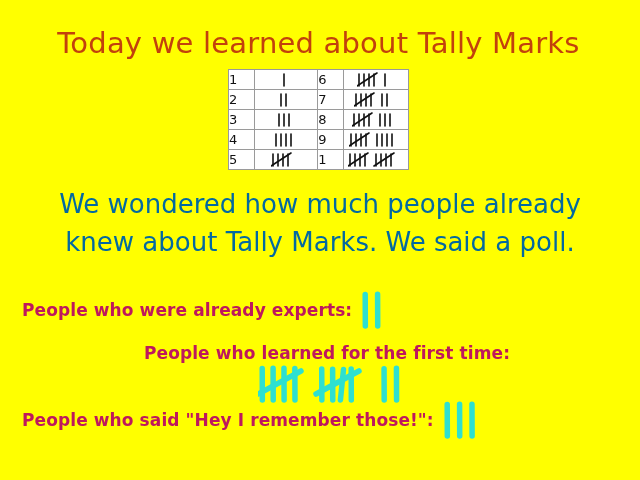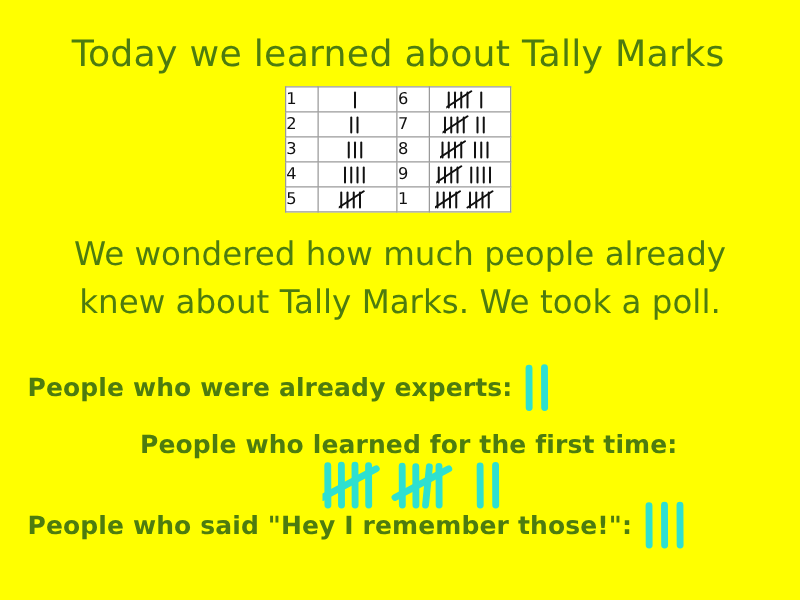--- a/index.html
+++ b/index.html
@@ -22,21 +22,21 @@
     background: #FFFF00;
   }
 
   
   #title {
     position: absolute;
     left: 0;
     top: 26px;
     width: 637px;
     text-align: center;
-    color: #4d7c0f;
+    color: #c2410c;
     font-family: "DejaVu Sans", sans-serif;
     font-size: 29px;
     font-weight: 500;
     letter-spacing: 0.2px;
     white-space: nowrap;
   }
 
   
   #tally-table-wrap {
     position: absolute;
@@ -75,21 +75,21 @@
     margin: 0 auto;
   }
 
   
   #body-text {
     position: absolute;
     left: 0;
     top: 185px;
     width: 640px;
     text-align: center;
-    color: #4d7c0f;
+    color: #0369a1;
     font-size: 26px;
     font-weight: 500;
     line-height: 38px;
   }
   #body-text .line {
     white-space: nowrap;
   }
 
   
   .poll-row {
@@ -98,22 +98,22 @@
     width: 610px;
     height: 44px;
     display: flex;
     align-items: center;
   }
   #poll-row-0 { top: 288px; }
   #poll-row-1 { top: 343px; flex-direction: column; }
   #poll-row-2 { top: 398px; }
 
   .poll-label {
-    color: #4d7c0f;
-    font-size: 20px;
+    color: #be185d;
+    font-size: 17px;
     font-weight: bold;
     white-space: nowrap;
     letter-spacing: 0.1px;
     font-family: "DejaVu Sans", sans-serif;
   }
   .poll-marks {
     margin-left: 9px;
     display: flex;
     align-items: center;
   }
@@ -263,21 +263,21 @@
                 </g>
               </svg>
             </td>
           </tr>
         </tbody>
     </table>
   </div>
 
   <div id="body-text">
     <div class="line">We wondered how much people already</div>
-    <div class="line">knew about Tally Marks.  We took a poll.</div>
+    <div class="line">knew about Tally Marks.  We said a poll.</div>
   </div>
 
   <div class="poll-row" id="poll-row-0">
     <span class="poll-label">People who were already experts:</span>
     <span class="poll-marks">
         <svg width="34" height="42" viewBox="0 0 34 42">
     <g stroke="#2ee0d0" stroke-width="5.5" stroke-linecap="round">
             <line x1="4.203813443072702" y1="5.5410150891632375" x2="4.331399176954733" y2="37"></line>
             <line x1="16.586570644718794" y1="5.158257887517147" x2="16.714156378600823" y2="37"></line>
           </g>

